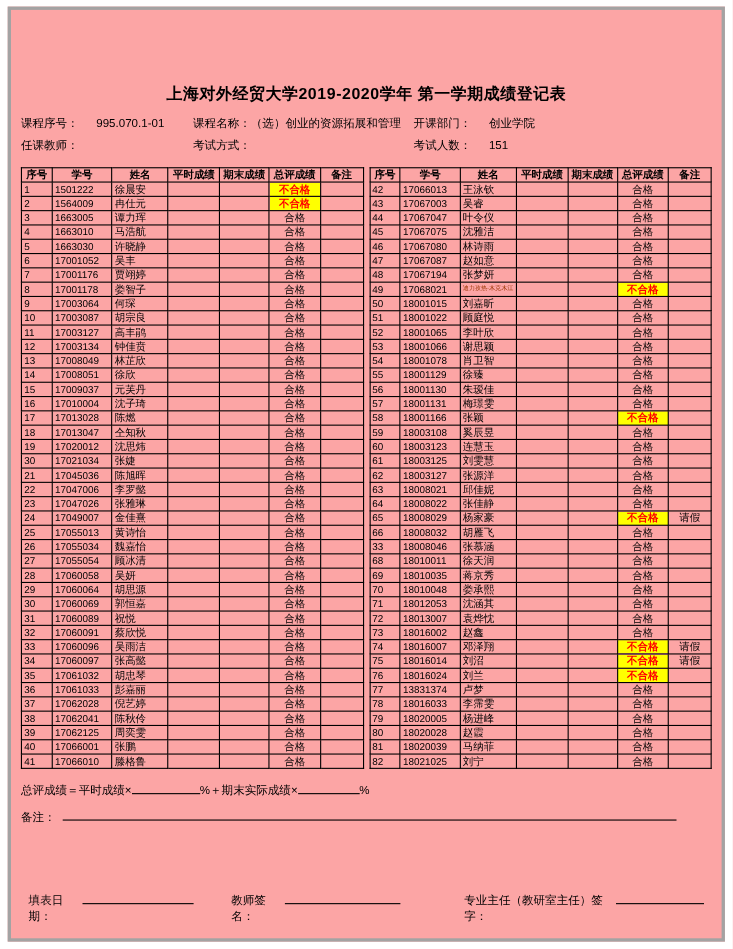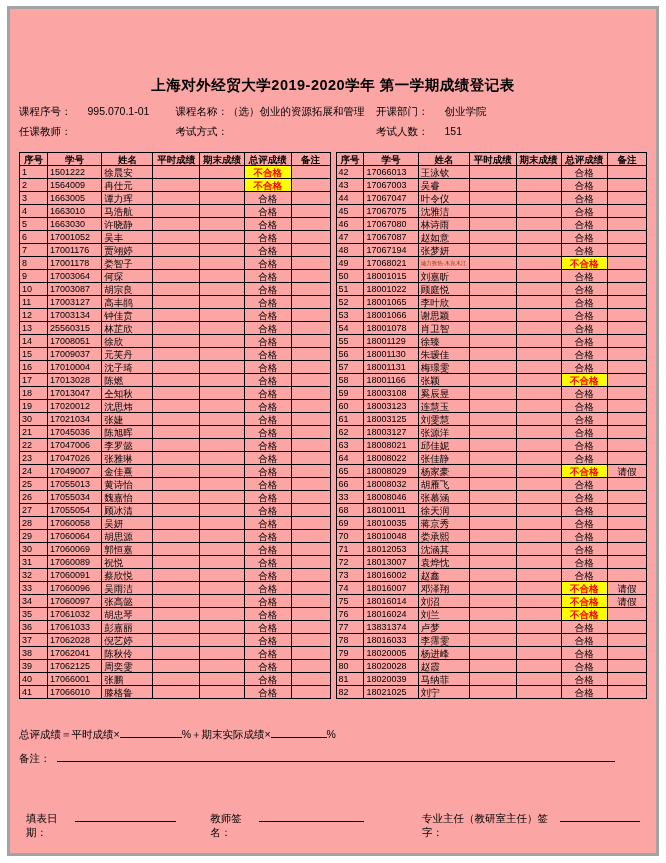--- a/index.html
+++ b/index.html
@@ -31,21 +31,21 @@
   table.grades th, table.grades td {
     border:1px solid #000; height:13px; line-height:11px;
     padding:0 2px; overflow:hidden; white-space:nowrap;
   }
   table.grades th { font-weight:bold; text-align:center; font-size:9.5px; }
   td.num-cell { text-align:left; font-size:9px; }
   td.name-cell { text-align:left; }
   td.small-name { font-size:5.5px; letter-spacing:0; }
   td.score-cell, td.remark-cell { text-align:center; }
   .footer { font-size:10.5px; }
-  .formula { margin-top:28px; display:flex; align-items:baseline; }
+  .formula { margin-top:12px; display:flex; align-items:baseline; }
   .blank { display:inline-block; border-bottom:1px solid #000; height:11px; }
   .b1 { width:62px; } .b2 { width:56px; }
   .remark-line { margin-top:9px; display:flex; align-items:baseline; }
   .b-remark { flex:1 1 auto; margin-left:6px; max-width:558px; }
   .sign-line { position:absolute; left:16px; right:16px; top:802px;
     display:flex; align-items:baseline; font-size:10.5px; }
   .b-date { width:108px; margin-right:34px; }
   .b-teacher { width:112px; margin-right:58px; }
   .b-director { width:86px; }
 </style>
@@ -205,21 +205,21 @@
             <td class="num-cell">12</td>
             <td class="num-cell">17003134</td>
             <td class="name-cell">钟佳贲</td>
             <td class="score-cell"></td>
             <td class="score-cell"></td>
             <td class="score-cell">合格</td>
             <td class="remark-cell"></td>
           </tr>
           <tr>
             <td class="num-cell">13</td>
-            <td class="num-cell">25560315</td>
+            <td class="num-cell">17008049</td>
             <td class="name-cell">林芷欣</td>
             <td class="score-cell"></td>
             <td class="score-cell"></td>
             <td class="score-cell">合格</td>
             <td class="remark-cell"></td>
           </tr>
           <tr>
             <td class="num-cell">14</td>
             <td class="num-cell">17008051</td>
             <td class="name-cell">徐欣</td>

